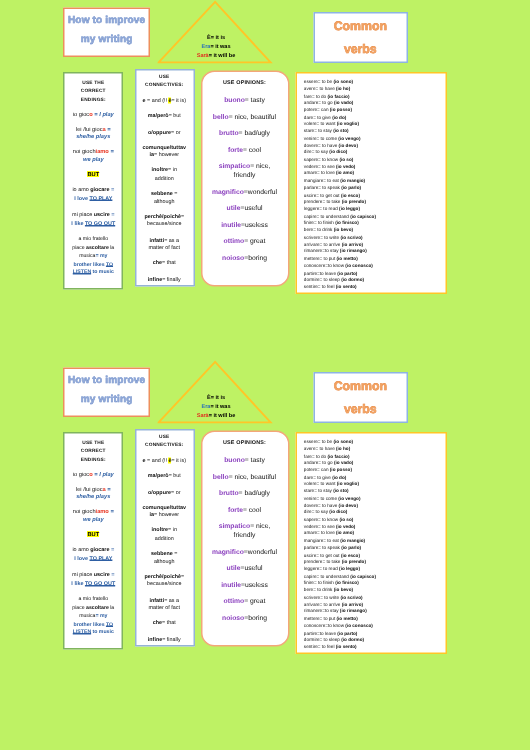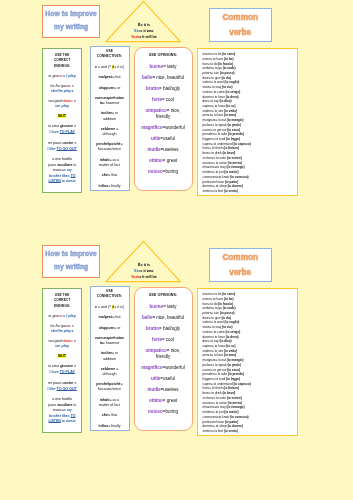--- a/index.html
+++ b/index.html
@@ -1,20 +1,20 @@
 <!DOCTYPE html>
 <html><head>
 <meta charset="utf-8">
 <title>How to improve my writing</title>
 <style>
   html,body{margin:0;padding:0;background:#ffffff;}
   body{width:353px;height:500px;overflow:hidden;
        font-family:"Liberation Sans",sans-serif;
 }
-  .page{position:relative;width:353px;height:500px;background:#fef9c3;}
+  .page{position:relative;width:353px;height:500px;background:#bef264;}
   .sheet{position:absolute;left:0;top:0;width:353px;height:240px;}
   .sheet.bottom{top:240px;}
 
   
   .title-box{position:absolute;left:42.3px;top:5px;width:57.6px;height:33.3px;
     border:1.6px solid #ED8F5C;background:#fff;box-sizing:border-box;
     display:flex;flex-direction:column;align-items:center;justify-content:center;gap:6px;padding-bottom:1px;}
   .title-text{font-weight:bold;font-size:6.7px;
     color:#8DA6D6;letter-spacing:0.1px;white-space:nowrap;line-height:1;
     -webkit-text-stroke:0.35px #5E81C4;paint-order:stroke fill;}

